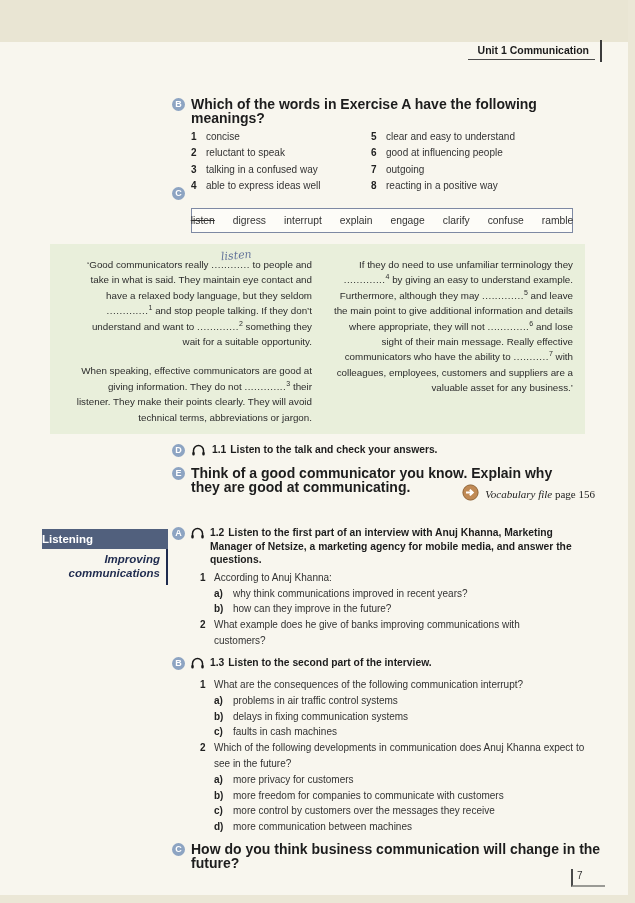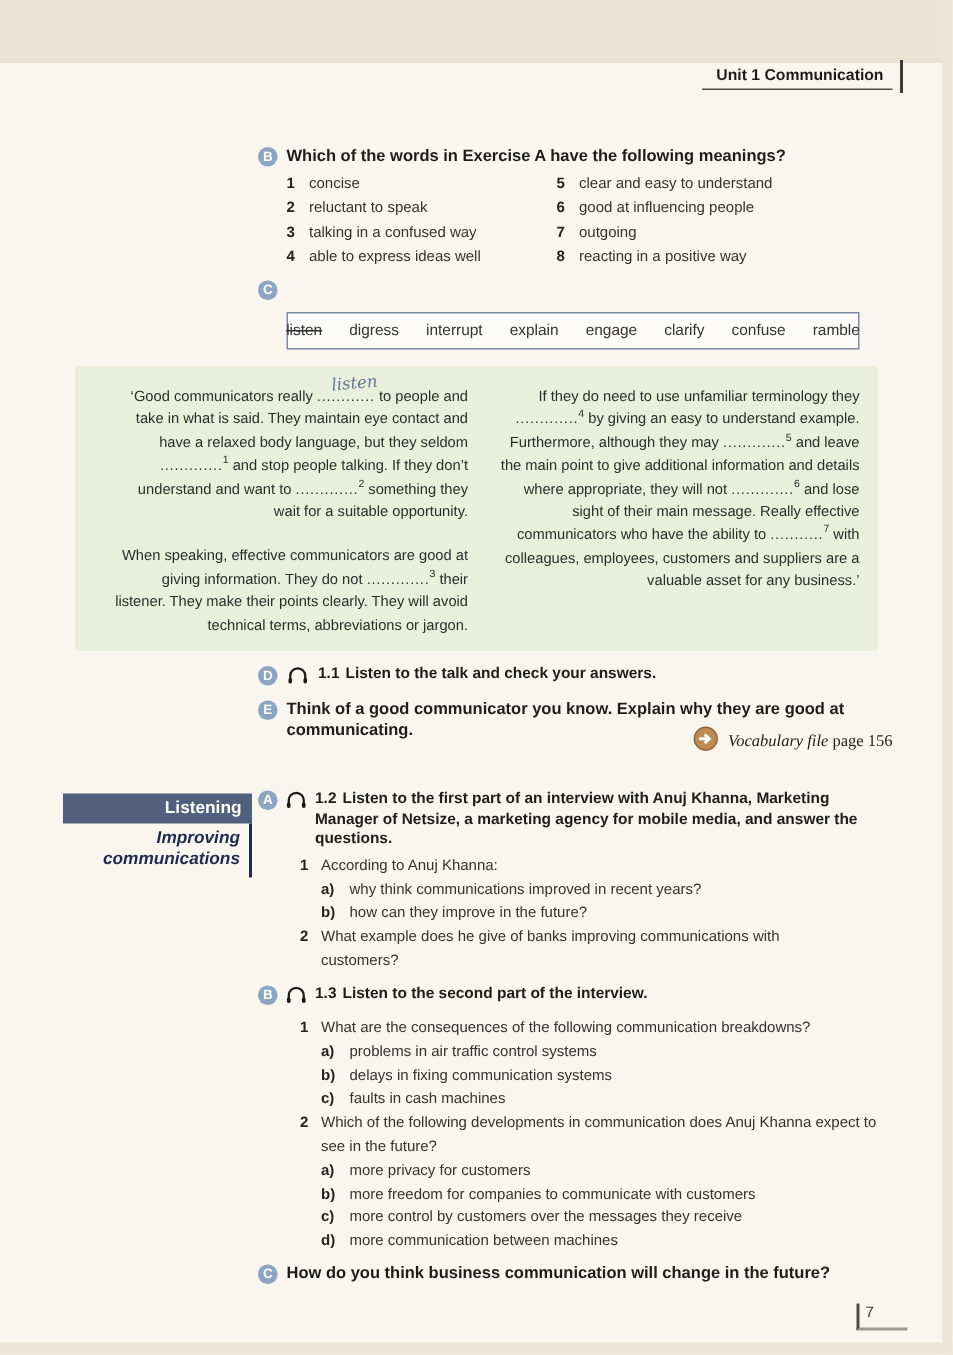--- a/index.html
+++ b/index.html
@@ -25,21 +25,21 @@
   }
 
   
   .section{position:absolute;left:172px;}
   .sec-head{display:flex;align-items:flex-start;gap:6px;}
   .badge{
     flex:0 0 13px;width:13px;height:13px;border-radius:50%;
     background:#8da4c2;color:#fff;font-size:9px;font-weight:bold;
     display:flex;align-items:center;justify-content:center;margin-top:0.5px;
   }
-  .sec-title{font-weight:bold;font-size:11px;color:#1d1d1d;line-height:14px;}
+  .sec-title{font-weight:bold;font-size:14px;color:#1d1d1d;line-height:14px;}
 
   
   .defs-wrap{display:flex;margin-left:19px;margin-top:4px;}
   .defs-col{display:flex;flex-direction:column;}
   .defs-col.left{width:180px;}
   .def-row{display:flex;line-height:16.3px;font-size:10px;}
   .def-num{font-weight:bold;width:15px;flex:0 0 15px;color:#222;}
   .def-text{color:#333;}
 
   
@@ -90,21 +90,21 @@
     position:absolute;top:484px;right:40px;
     display:flex;align-items:center;gap:6px;
     font-family:"Liberation Serif",serif;font-size:11px;color:#1d1d1d;
   }
   .vocab-italic{font-style:italic;}
 
   
   .sidebar{position:absolute;left:42px;top:529px;width:126px;}
   .side-tab{
     background:#51607d;color:#fff;font-weight:bold;font-size:11.5px;
-    text-align:right;padding:3px 7px 3px 0;height:14px;line-height:14px;
+    padding:3px 7px 3px 0;height:14px;line-height:14px;
   }
   .side-sub{
     text-align:right;font-weight:bold;font-size:11.5px;line-height:14px;
     color:#1f2b4e;padding:3px 6px 5px 0;border-right:2px solid #1f2b4e;font-style:italic;
   }
 
   
   .page-num{
     position:absolute;right:30px;bottom:16px;
     border-left:2px solid #4a4a4a;border-bottom:2px solid #9a9a95;
@@ -285,21 +285,21 @@
           <rect x="11.3" y="9" width="2.4" height="3.6" rx="1.1" fill="#1a1a1a"></rect>
         </svg>
     </span>
     <div class="audio-text">
       <span class="track">1.3</span><span>Listen to the second part of the interview.</span>
     </div>
   </div>
   <div class="q-list" style="width:400px;">
       <div class="q-row">
         <span class="q-num">1</span>
-        <span class="q-text">What are the consequences of the following communication breakdowns?</span>
+        <span class="q-text">What are the consequences of the following communication interrupt?</span>
       </div>
       <div class="sub-row">
         <span class="sub-label">a)</span>
         <span class="sub-text">problems in air traffic control systems</span>
       </div>
       <div class="sub-row">
         <span class="sub-label">b)</span>
         <span class="sub-text">delays in fixing communication systems</span>
       </div>
       <div class="sub-row">

